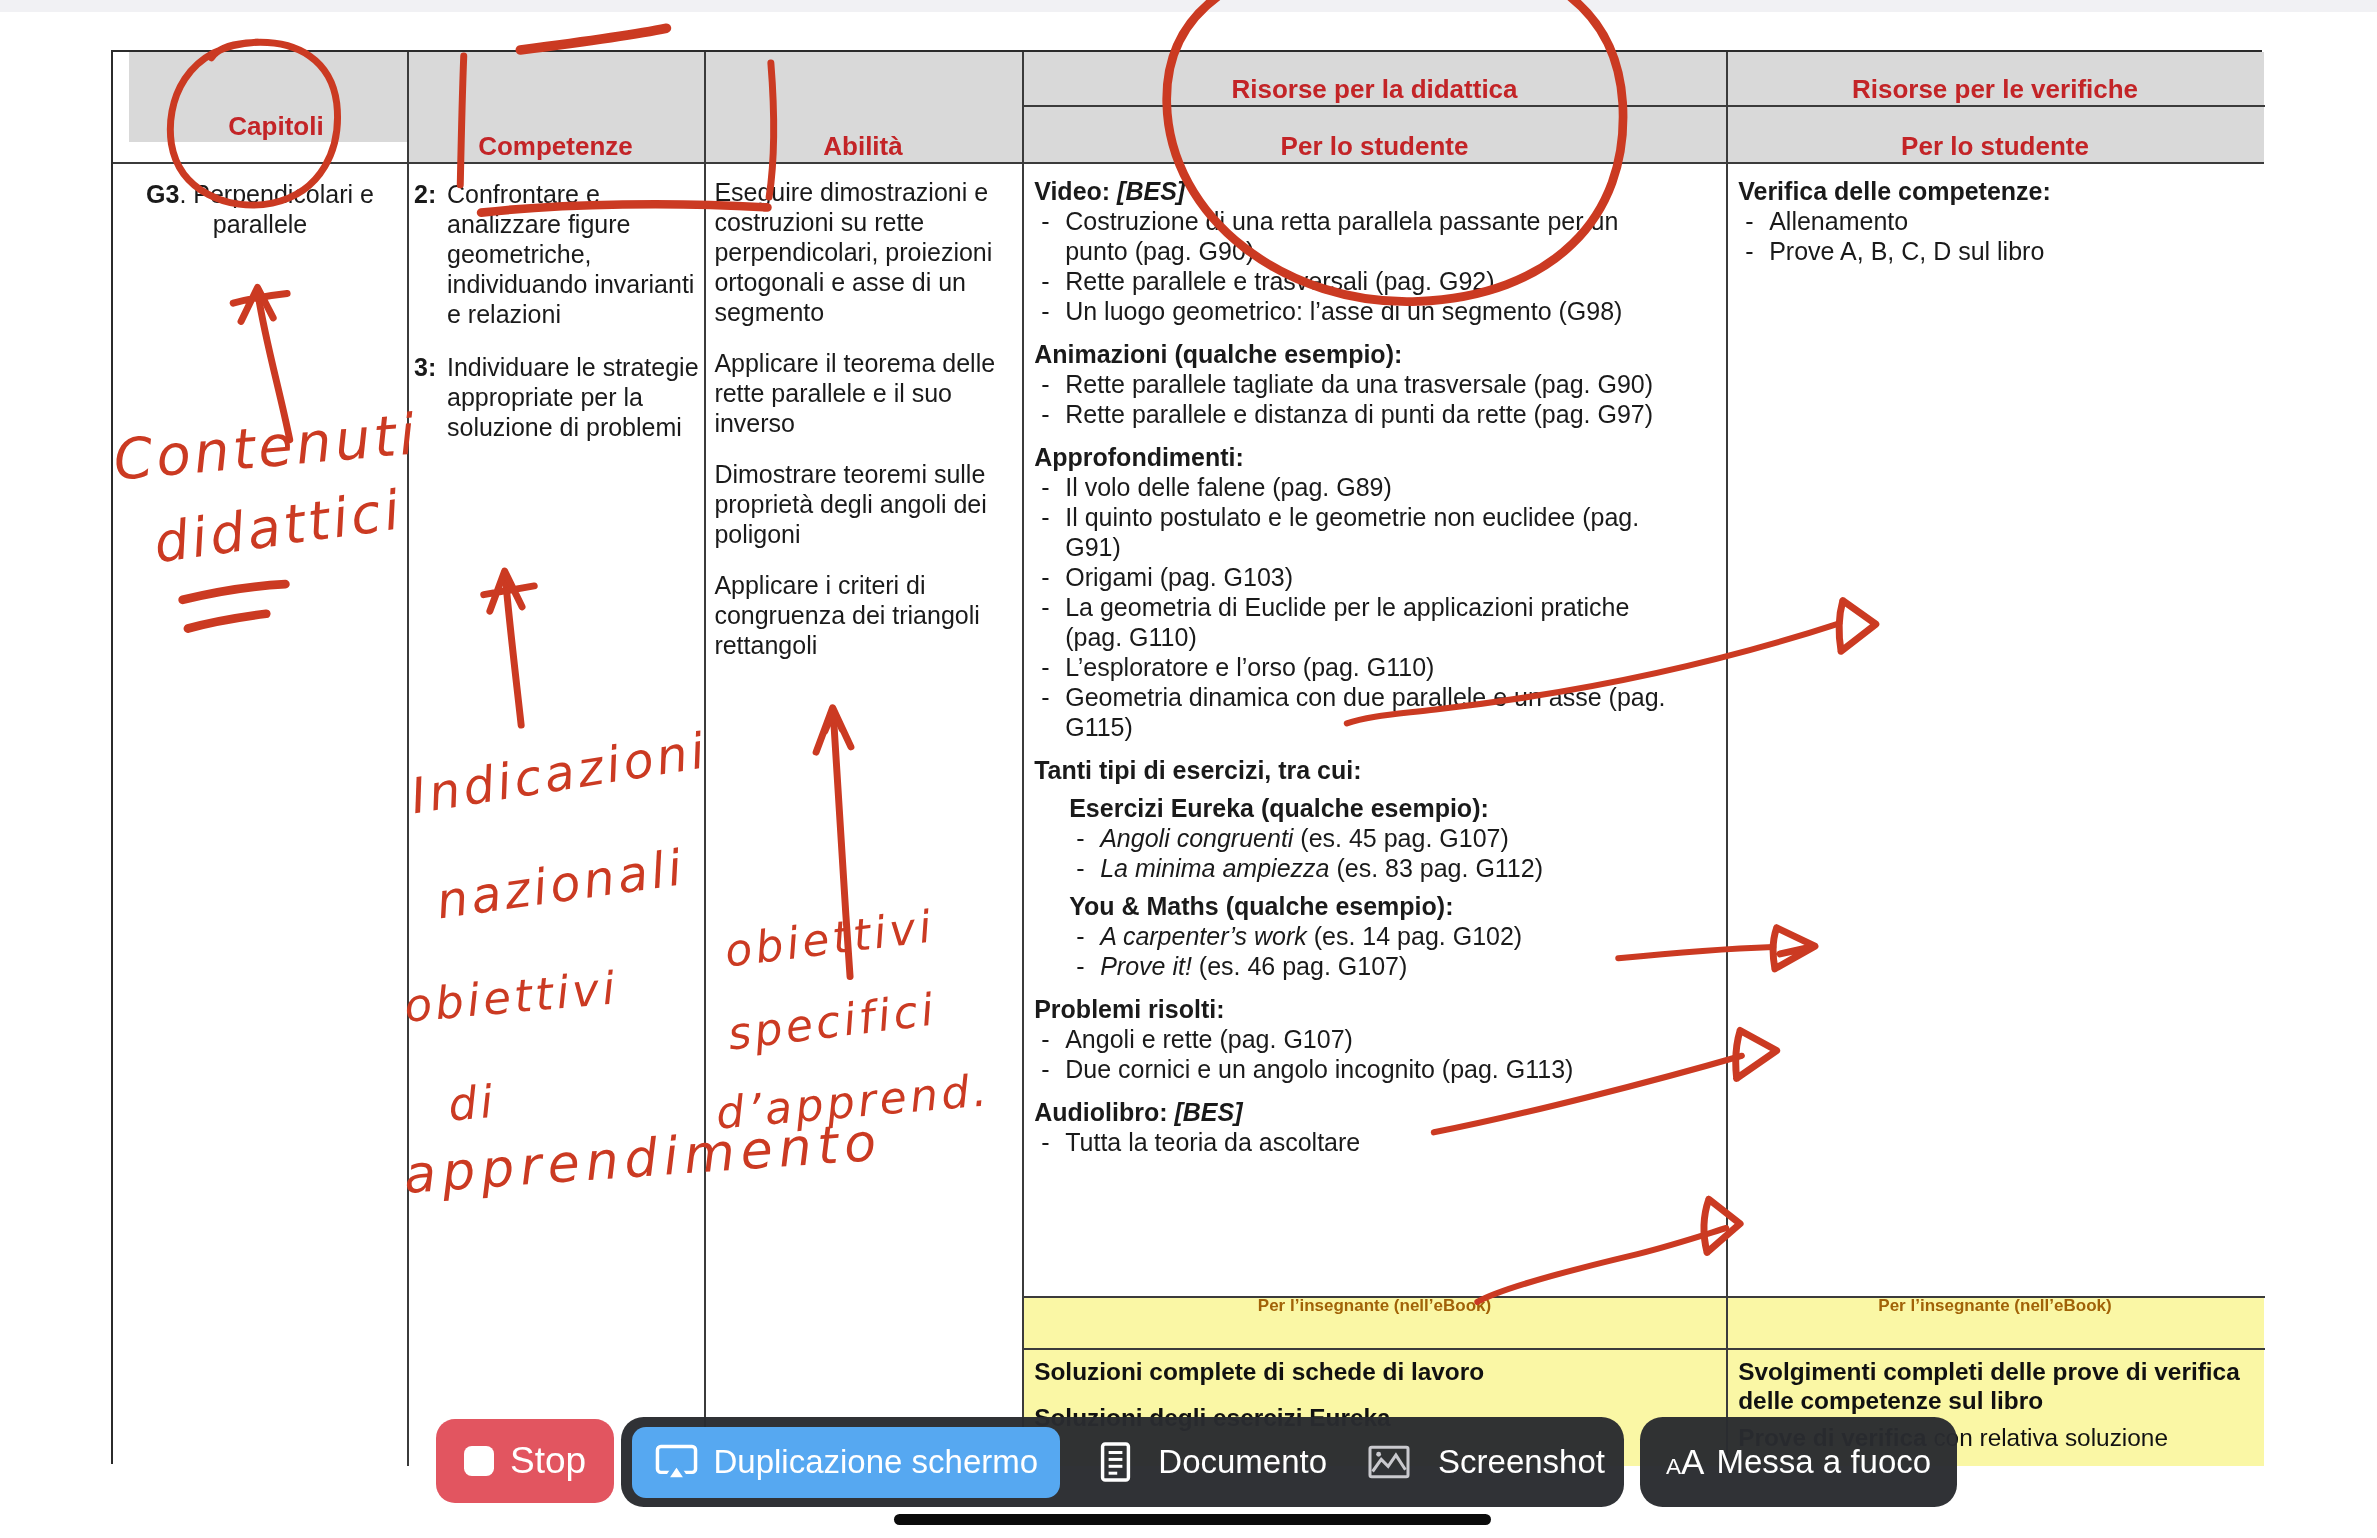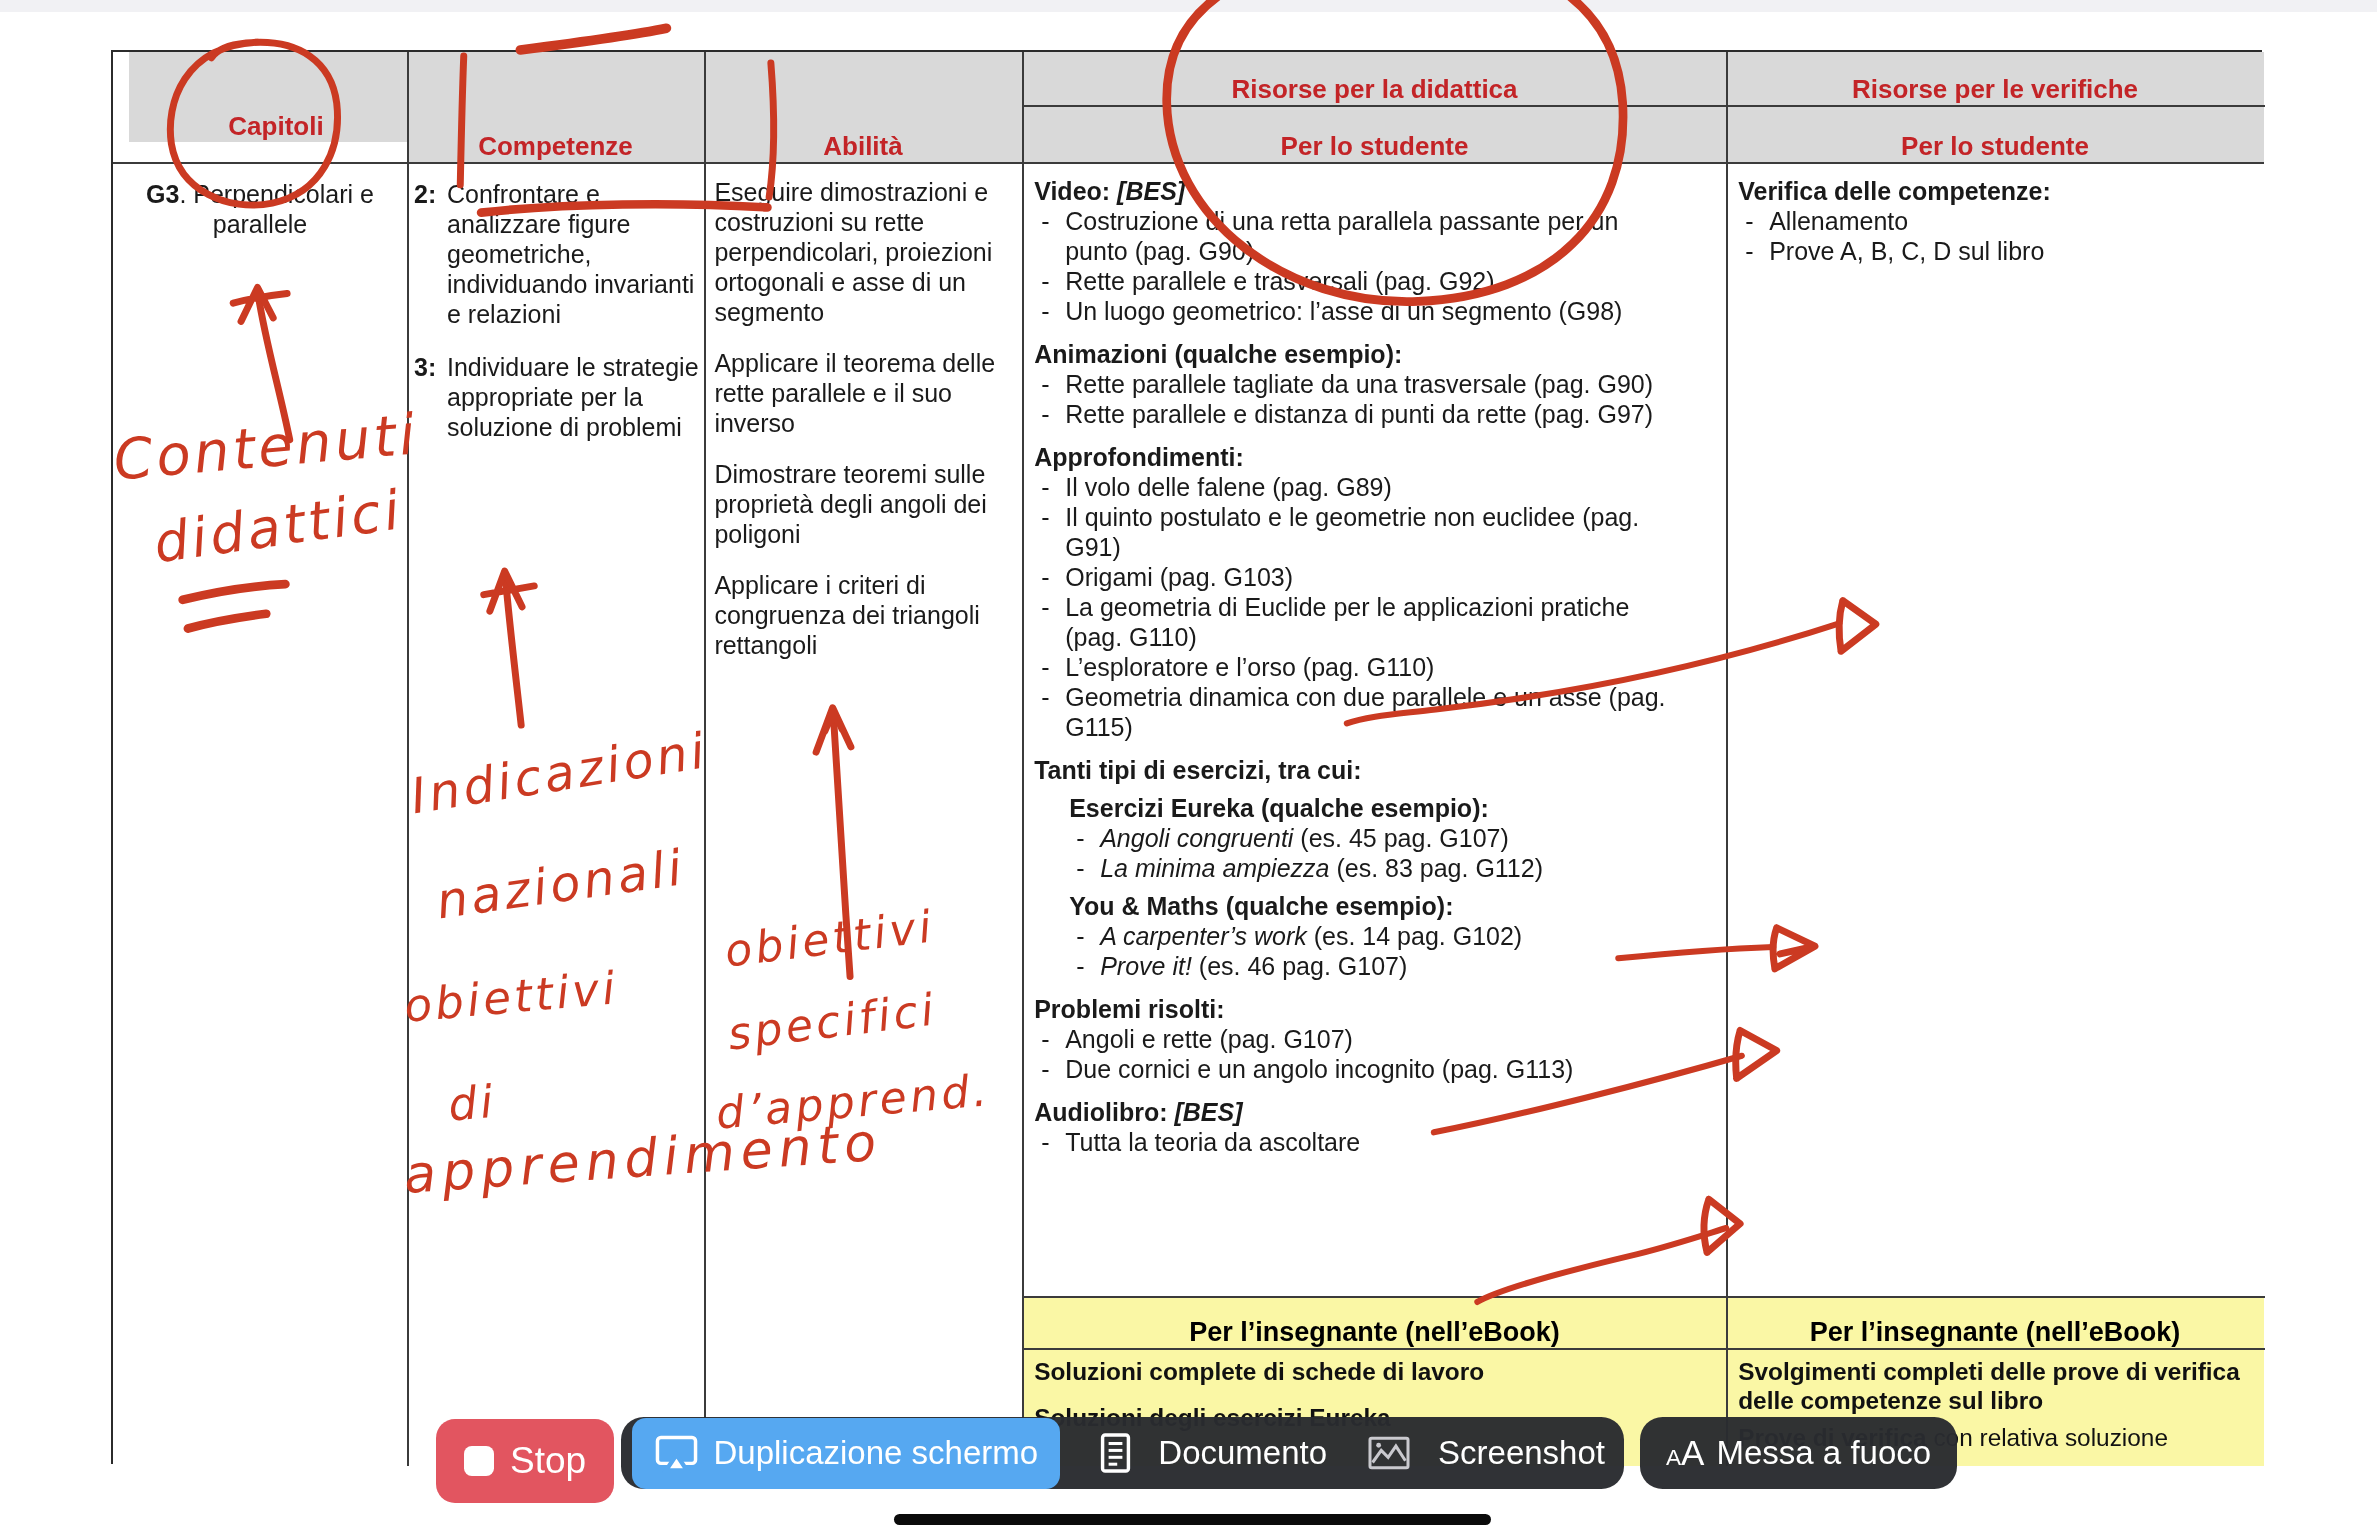--- a/index.html
+++ b/index.html
@@ -9,21 +9,21 @@
 
   
   .doc-table{position:absolute;left:111px;top:50px;width:2151px;height:1414px;border:2.6px solid #2b2b2b;box-sizing:border-box;background:#ffffff;}
   .cell{position:absolute;box-sizing:border-box;}
   .hdr{background:#d9d9d9;color:#c32427;font-weight:bold;font-size:26px;display:flex;align-items:flex-end;justify-content:center;text-align:center;}
   .vline,.hline{position:absolute;background:#3b3b3b;}
   .vline{width:1.7px;}
   .hline{height:1.7px;}
   .body-cell{background:#ffffff;color:#1a1a1a;font-size:25px;line-height:30px;}
   .yellow{background:#faf7a5;}
-  .y1{color:#000000;font-weight:bold;font-size:27px;display:flex;align-items:flex-end;justify-content:center;text-align:center;}
+  .y1{color:#a16207;font-weight:bold;font-size:17px;display:flex;align-items:flex-start;justify-content:center;text-align:center;}
   .y2{color:#111;font-weight:bold;font-size:24.4px;line-height:29px;padding:8.7px 12.2px;}
   .cap-cell{text-align:center;padding-top:17.4px;}
   .comp-item{position:relative;padding-left:40px;margin-bottom:22.6px;}
   .comp-num{position:absolute;left:7px;top:0;font-weight:bold;}
   .abil-p{margin-bottom:21px;padding:0 8.7px 0 10.4px;}
   .res-wrap{padding:14px 54px 0 12.2px;}
   .sec{margin-bottom:13px;}
   .sec .h{font-weight:bold;}
   .hx{font-weight:bold;font-style:italic;}
   .li{position:relative;padding-left:31px;}
@@ -34,21 +34,21 @@
   .ins-line{margin-bottom:17.4px;}
 
   
   .ann-svg{position:absolute;left:0;top:0;width:2377px;height:1539px;pointer-events:none;z-index:5;}
   .hw{position:absolute;color:#cb3a22;font-style:italic;font-family:"DejaVu Sans",sans-serif;letter-spacing:3.5px;white-space:nowrap;transform-origin:left top;z-index:5;pointer-events:none;}
 
   
   .stop-btn{position:absolute;left:436px;top:1419px;width:178px;height:84px;background:#e25560;border-radius:19px;display:flex;align-items:center;justify-content:center;gap:15.7px;z-index:10;}
   .stop-square{width:30.5px;height:30.5px;background:#ffffff;border-radius:7.8px;}
   .stop-label{color:#ffffff;font-size:37px;}
-  .tb-panel{position:absolute;top:1417px;height:72px;background:rgba(41,43,47,0.97);border-radius:22.6px;display:flex;align-items:center;z-index:10;}
+  .tb-panel{position:absolute;top:1417px;height:90px;background:rgba(41,43,47,0.97);border-radius:22.6px;display:flex;align-items:center;z-index:10;}
   .panel-main{left:621px;width:1003px;}
   .panel-focus{left:1640px;width:317px;justify-content:center;gap:12.2px;}
   .mirror-btn{margin-left:11.3px;width:428px;height:71px;background:#56a8f1;border-radius:14px;display:flex;align-items:center;justify-content:center;gap:14px;}
   .mirror-label{color:#fff;font-size:33px;}
   .tb-item{display:flex;align-items:center;gap:27px;margin-left:40px;}
   .tb-label{color:#fff;font-size:33px;}
   .aa-icon{color:#fff;display:flex;align-items:baseline;}
   .aa-small{font-size:22.6px;}
   .aa-big{font-size:35px;}
   .home-bar{position:absolute;left:894px;top:1514px;width:597px;height:11.3px;background:#0b0b0b;border-radius:6.1px;z-index:11;}

